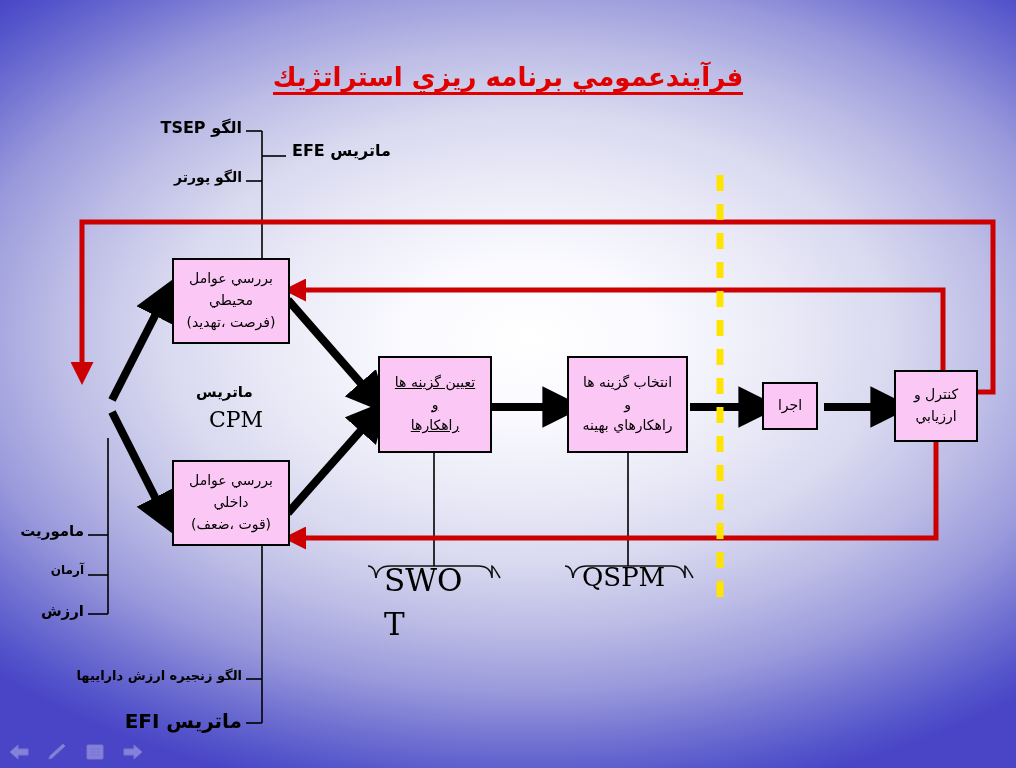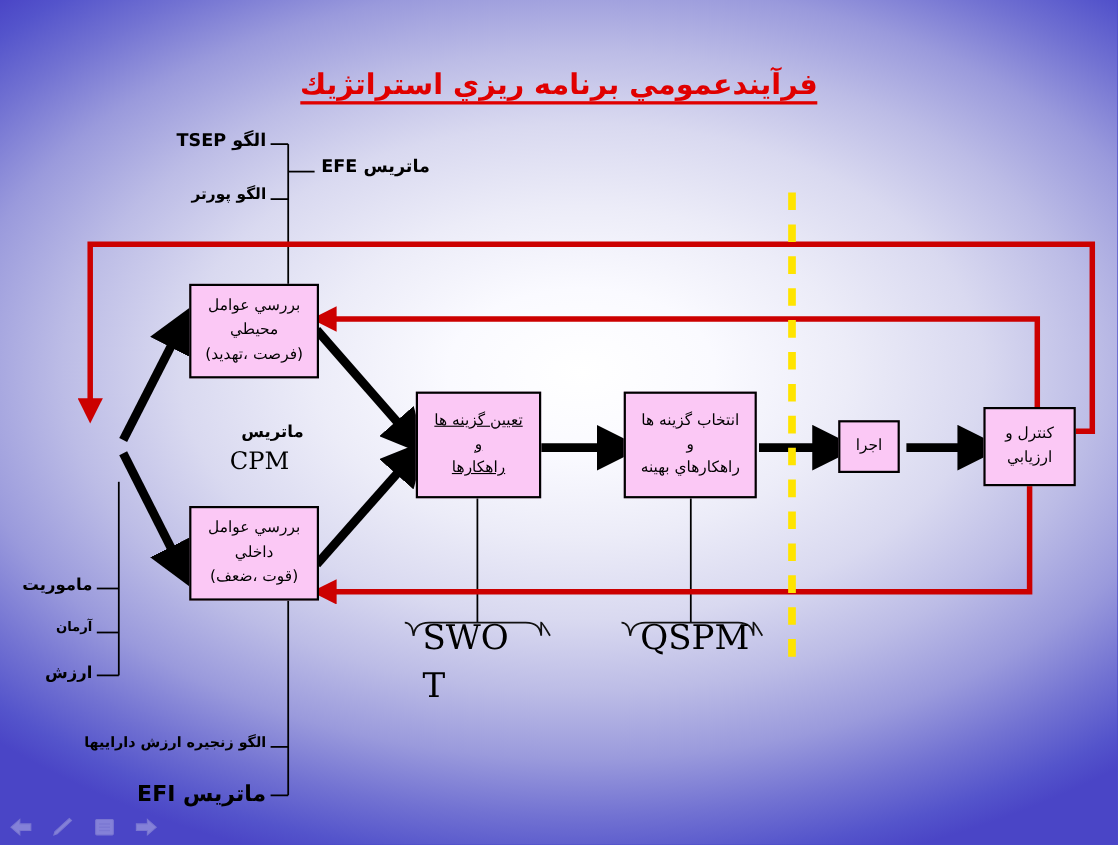--- a/index.html
+++ b/index.html
@@ -157,34 +157,34 @@
     <span class="ln">کنترل و</span>
     <span class="ln">ارزیابي</span>
   </div>
 
   <div class="lbl rtl" style="left:150px;top:120px;width:92px;text-align:right;font-size:16px;font-weight:bold;">الگو PEST</div>
 
   <div class="lbl rtl" style="left:150px;top:170px;width:92px;text-align:right;font-size:14px;font-weight:bold;">الگو پورتر</div>
 
   <div class="lbl rtl" style="left:292px;top:143px;font-size:16px;font-weight:bold;">ماتریس EFE</div>
 
-  <div class="lbl rtl" style="left:196px;top:385px;width:80px;text-align:right;font-size:15px;font-weight:bold;">ماتریس</div>
+  <div class="lbl rtl" style="left:196px;top:385px;width:80px;text-align:left;font-size:15px;font-weight:bold;">ماتریس</div>
   <div class="lbl" style="left:196px;top:408px;width:80px;text-align:center;font-size:22px;font-family:'DejaVu Serif','Liberation Serif',serif;">CPM</div>
 
   <div class="lbl rtl" style="left:14px;top:524px;width:70px;text-align:right;font-size:15px;font-weight:bold;">ماموریت</div>
   <div class="lbl rtl" style="left:14px;top:564px;width:70px;text-align:right;font-size:12px;font-weight:bold;">آرمان</div>
   <div class="lbl rtl" style="left:14px;top:604px;width:70px;text-align:right;font-size:15px;font-weight:bold;">ارزش</div>
 
   <div class="lbl rtl" style="left:100px;top:669px;width:142px;text-align:right;font-size:13px;font-weight:bold;">الگو زنجیره ارزش داراییها</div>
   <div class="lbl rtl" style="left:150px;top:711px;width:92px;font-size:20px;font-weight:bold;">ماتریس IFE</div>
 
   <div class="lbl" style="left:384px;top:564px;font-size:31px;font-family:'DejaVu Serif','Liberation Serif',serif;">SWO</div>
   <div class="lbl" style="left:384px;top:608px;font-size:31px;font-family:'DejaVu Serif','Liberation Serif',serif;">T</div>
 
-  <div class="lbl" style="left:582px;top:564px;font-size:31px;font-family:'DejaVu Serif','Liberation Serif',serif;">QSPM</div>
+  <div class="lbl" style="left:582px;top:564px;font-size:26px;font-family:'DejaVu Serif','Liberation Serif',serif;">QSPM</div>
 
   <div id="toolbar">
     <span class="ic">
       <svg viewBox="0 0 22 20" width="22" height="20">
         <path d="M10,3 L10,7 L20,7 L20,13 L10,13 L10,17 L2,10 Z" fill="#ffffff" stroke="#dcdcea" stroke-width="1"></path>
       </svg>
     </span>
     <span class="ic">
       <svg viewBox="0 0 22 20" width="22" height="20">
         <path d="M3,17 L6,16 L19,4 L17,2 L4,14 Z" fill="#ffffff" stroke="#dcdcea" stroke-width="1"></path>

